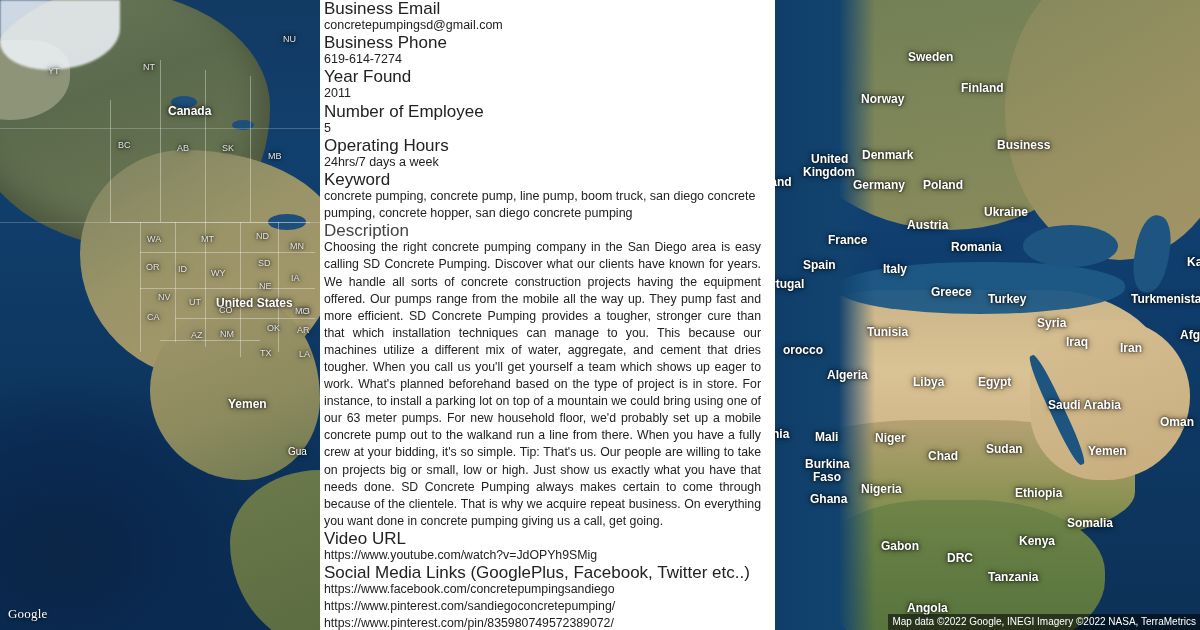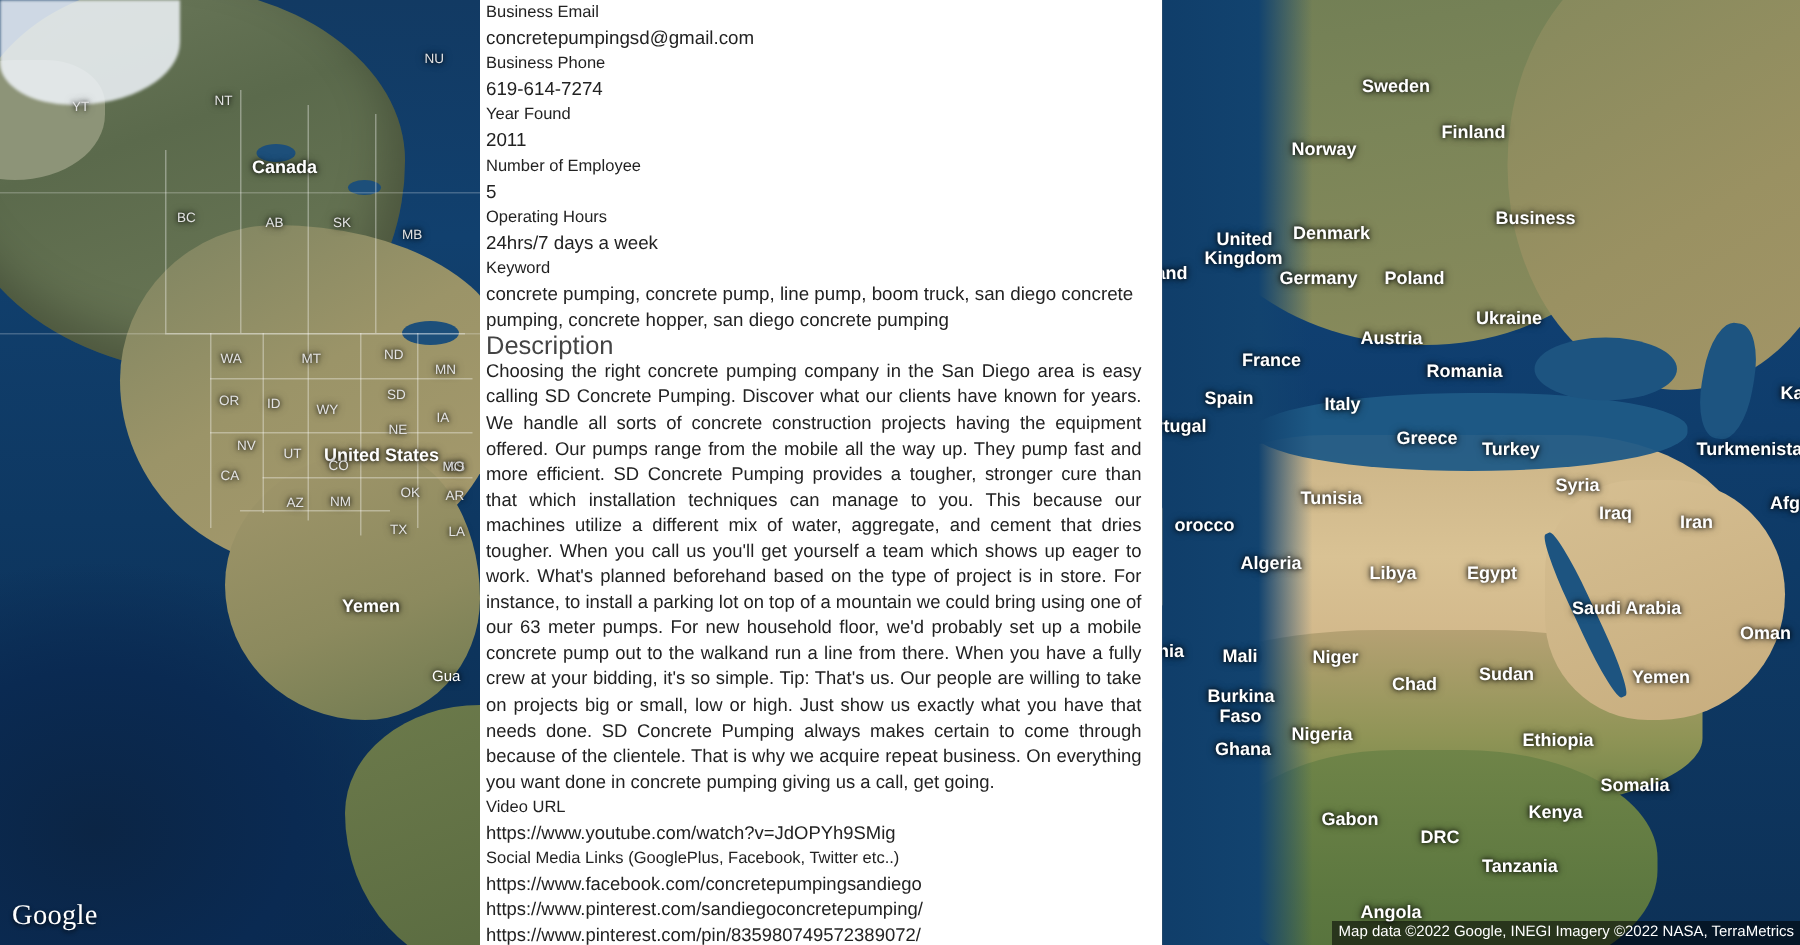--- a/index.html
+++ b/index.html
@@ -104,21 +104,21 @@
   }
   .lbl-country { font-size: 12px; font-weight: bold; }
   .lbl-region  { font-size: 10px; }
   .lbl-small   { font-size: 9px; color: #e3e3e3; }
 
   .google-logo {
     position: absolute;
     left: 8px;
     bottom: 8px;
     font-family: "Liberation Serif", serif;
-    font-size: 19px;
+    font-size: 13px;
     color: #ffffff;
     text-shadow: 0 1px 3px rgba(0,0,0,0.8);
     letter-spacing: 0.2px;
   }
 
   
   .text-panel {
     position: absolute;
     left: 320px;
     top: 0;
@@ -129,21 +129,21 @@
     padding: 0;
   }
   .text-inner {
     padding: 0 8px 0 4px;
     font-size: 12.5px;
     line-height: 17.1px;
     color: #222222;
   }
   .field-label {
     color: #222;
-    font-size: 11px;
+    font-size: 17px;
     line-height: 17.1px;
   }
   .field-value {
     color: #222;
     font-size: 12.5px;
     line-height: 17.1px;
   }
   .field-label-sm {
     color: #444;
     font-size: 17px;

